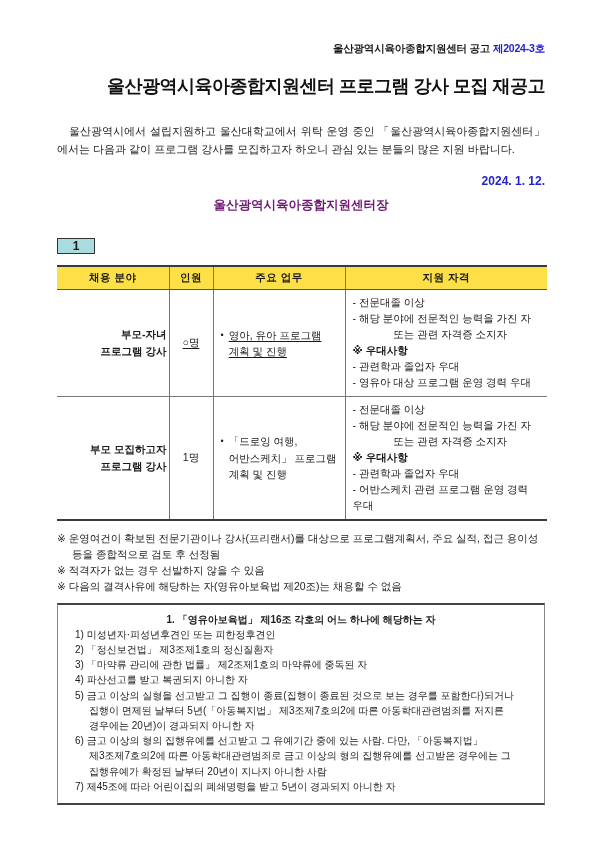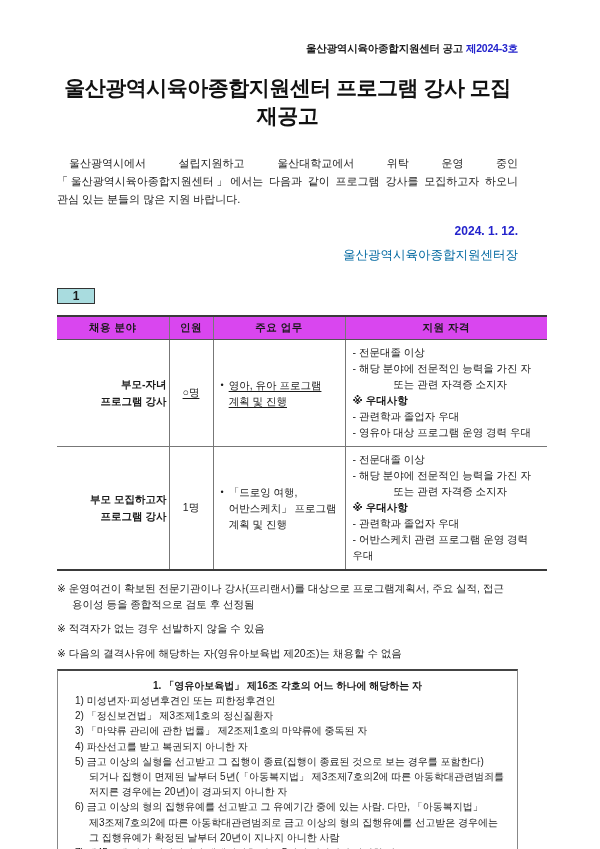--- a/index.html
+++ b/index.html
@@ -1,78 +1,78 @@
 <!DOCTYPE html>
 <html lang="ko"><head>
 <meta charset="utf-8">
 <style>
   html,body{margin:0;padding:0;}
   body{
     width:600px;height:849px;overflow:hidden;background:#ffffff;
     font-family:"Liberation Sans","DejaVu Sans",sans-serif;color:#1a1a1a;
   }
-  .page{box-sizing:border-box;width:600px;height:849px;padding:42px 82px 0 57px;}
+  .page{box-sizing:border-box;width:600px;height:849px;padding:42px 55px 0 57px;}
 
   
   .notice-line{text-align:right;font-size:10.5px;font-weight:700;letter-spacing:-0.2px;}
   .blue{color:#2323cc;}
 
   
   .doc-title{
-    margin:18px 0 0;text-align:center;font-size:21px;font-weight:800;
+    margin:18px 0 0;text-align:right;font-size:18px;font-weight:800;
     letter-spacing:-0.5px;color:#111;
   }
 
   
   .intro{
     margin:24px 0 0;font-size:11px;line-height:1.65;text-align:justify;
     text-indent:12px;word-break:keep-all;color:#222;
   }
 
   .date-line{margin-top:16px;text-align:right;font-size:12px;font-weight:700;}
-  .signer-line{margin-top:9px;text-align:right;font-size:12.5px;font-weight:400;color:#0369a1;}
+  .signer-line{margin-top:9px;text-align:center;font-size:12.5px;font-weight:700;color:#701a75;}
 
   
   .section-header{margin-top:24px;display:flex;align-items:stretch;gap:9px;}
   .sec-num{
     width:38px;background:#a9dcdf;border:1.5px solid #333;box-sizing:border-box;
     text-align:center;font-weight:700;font-size:12px;display:flex;align-items:center;justify-content:center;
   }
   .sec-title{
     border:1.2px solid #222;border-bottom:2px solid #222;box-sizing:border-box;
     padding:4px 16px 3px;font-weight:800;font-size:12.5px;letter-spacing:1px;
   }
 
   
   table.recruit{
     margin-top:11px;width:100%;border-collapse:collapse;font-size:10.5px;
     border-top:2px solid #3a3a3a;border-bottom:2px solid #3a3a3a;table-layout:fixed;
   }
   table.recruit th{
-    background:#d946ef;font-weight:700;padding:4px 2px;border-bottom:1.2px solid #555;
+    background:#fde047;font-weight:700;padding:4px 2px;border-bottom:1.2px solid #555;
     letter-spacing:0.5px;
   }
   table.recruit th,table.recruit td{border-left:1px solid #777;}
   table.recruit th:first-child,table.recruit td:first-child{border-left:none;}
   table.recruit tbody tr td{border-top:1px solid #777;}
   table.recruit tbody tr:first-child td{border-top:none;}
   td.c-field{text-align:right;font-weight:700;vertical-align:middle;line-height:1.6;padding:4px 2px;}
   td.c-count{text-align:center;vertical-align:middle;padding:4px 2px;}
   td.c-duty{vertical-align:middle;padding:6px 7px;line-height:1.55;}
   td.c-qual{vertical-align:middle;padding:5px 7px;line-height:1.52;margin-left:19px;}
   .u{text-decoration:underline;text-underline-offset:2px;}
   .duty{display:flex;gap:5px;align-items:flex-start;word-break:keep-all;}
   .bullet{font-size:9px;line-height:16px;}
   .qline{word-break:keep-all;}
   .qline.cont{padding-left:8px;text-align:center;}
   .qline.bold{font-weight:700;}
 
   
   .notes{margin-top:9px;font-size:10.5px;line-height:1.55;color:#222;}
-  .note{padding-left:15px;text-indent:-15px;word-break:keep-all;margin-top:8px;}
+  .note{padding-left:15px;text-indent:-15px;word-break:keep-all;}
 
   
   .legal-box{
     margin-top:8px;border:1px solid #888;border-top:2px solid #444;border-bottom:2px solid #444;
     padding:7px 9px 9px;font-size:10px;line-height:1.52;color:#1c1c1c;word-break:keep-all;
   }
   .li1{font-weight:700;padding-left:13px;text-indent:-13px;margin-top:4px;}
   .li1.first{margin-top:0;text-align:center;}
   .li2{padding-left:22px;text-indent:-14px;}
 </style>

